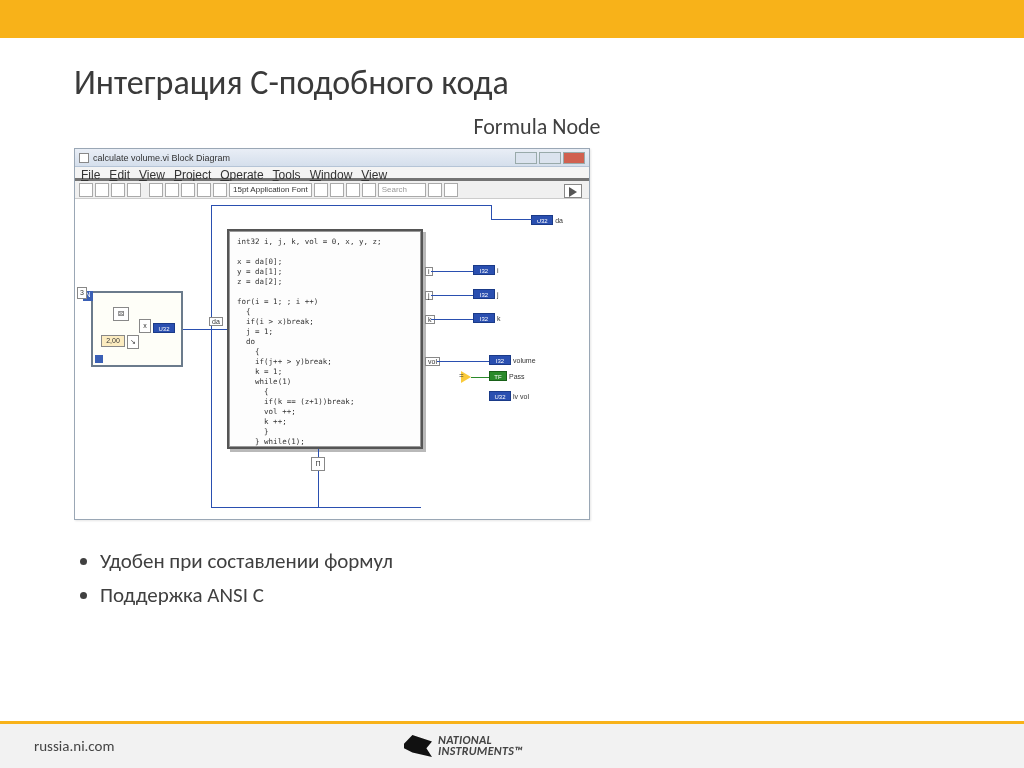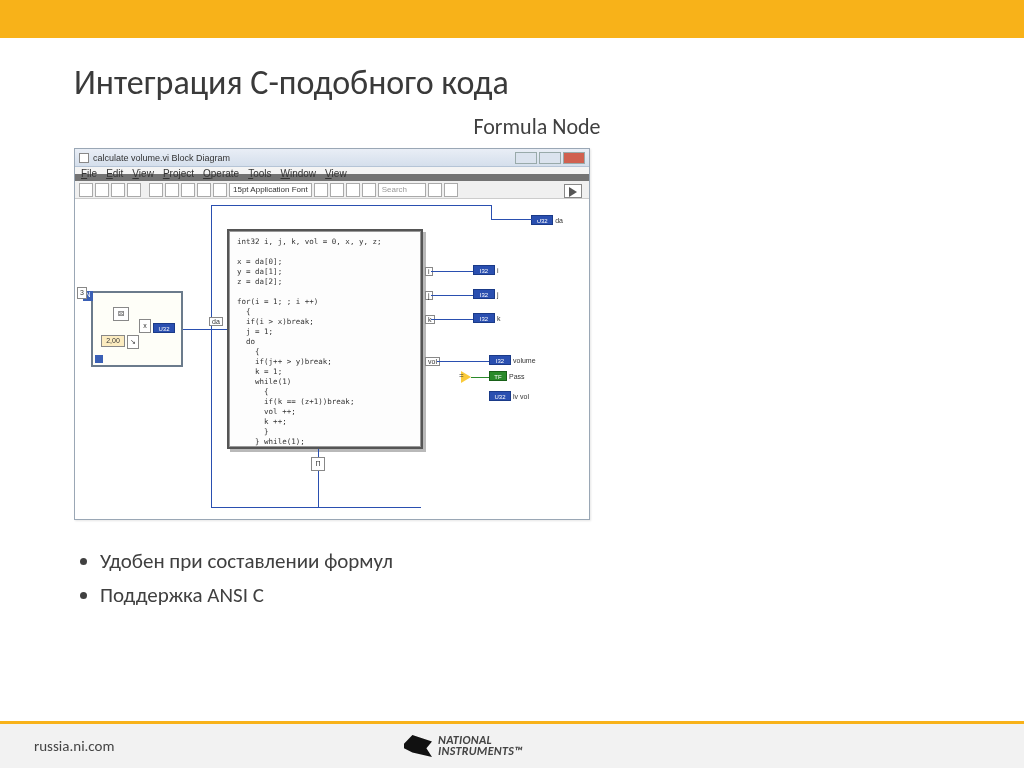--- a/index.html
+++ b/index.html
@@ -7,21 +7,21 @@
   .topbar { height: 38px; background: #f8b219; }
   .slide-title { font-size: 34px; color: #3a3a3a; padding: 24px 34px 8px; font-weight: 400; margin-left: 40px; }
   .subtitle { font-size: 22px; color: #404040; padding: 2px 0 8px 50px; text-align: center; }
   .screenshot { margin-left: 74px; width: 516px; border: 1px solid #9aa7b5; background: #eef3f8; font-family: "Segoe UI", Arial, sans-serif; font-size: 8px; color: #333; box-shadow: 1px 1px 2px rgba(0,0,0,0.1); }
   .win-titlebar { height: 18px; background: linear-gradient(#e9eef6,#d5dfec); display: flex; align-items: center; padding: 0 4px; border-bottom: 1px solid #b5c4d6; }
   .win-icon { width: 10px; height: 10px; background: #fff; border: 1px solid #888; display: inline-block; margin-right: 4px; }
   .win-title { flex: 1; font-size: 9px; }
   .win-btns { display: flex; gap: 2px; }
   .win-btn { width: 22px; height: 12px; background: #dbe3ee; border: 1px solid #9aa; display: inline-block; }
   .win-btn.close { background: #d06050; }
-  .menubar { height: 14px; background: #f4f4f4; border-bottom: 7px solid #737373; display: flex; gap: 9px; padding: 1px 6px; font-size: 10px; }
+  .menubar { height: 14px; background: #f4f4f4; border-bottom: 3px solid #737373; display: flex; gap: 9px; padding: 1px 6px; font-size: 12px; }
   .menubar span { text-decoration: underline; text-decoration-color: transparent; }
   .menubar span::first-letter { text-decoration: underline; }
   .toolbar { height: 18px; background: #f0f0f0; border-bottom: 1px solid #ccc; display: flex; align-items: center; gap: 2px; padding: 0 4px; }
   .tbtn { width: 14px; height: 14px; background: #fff; border: 1px solid #aaa; display: inline-block; }
   .fontbox { height: 14px; border: 1px solid #aaa; background: #fff; font-size: 8px; padding: 0 3px; display: flex; align-items: center; }
   .searchbox { width: 48px; height: 14px; border: 1px solid #aaa; background: #fff; font-size: 8px; color: #999; padding: 0 3px; display: flex; align-items: center; }
   .run-tri { position: absolute; right: 7px; top: 3px; width: 18px; height: 14px; border: 1px solid #888; background: #fff; }
   .run-tri::after { content: ""; position: absolute; left: 4px; top: 2px; border-left: 8px solid #555; border-top: 5px solid transparent; border-bottom: 5px solid transparent; }
   .canvas { position: relative; height: 320px; background: #fff; overflow: hidden; }
   .forloop { position: absolute; left: 16px; top: 92px; width: 92px; height: 76px; border: 2px solid #6b7b8c; background: #fefef8; }

